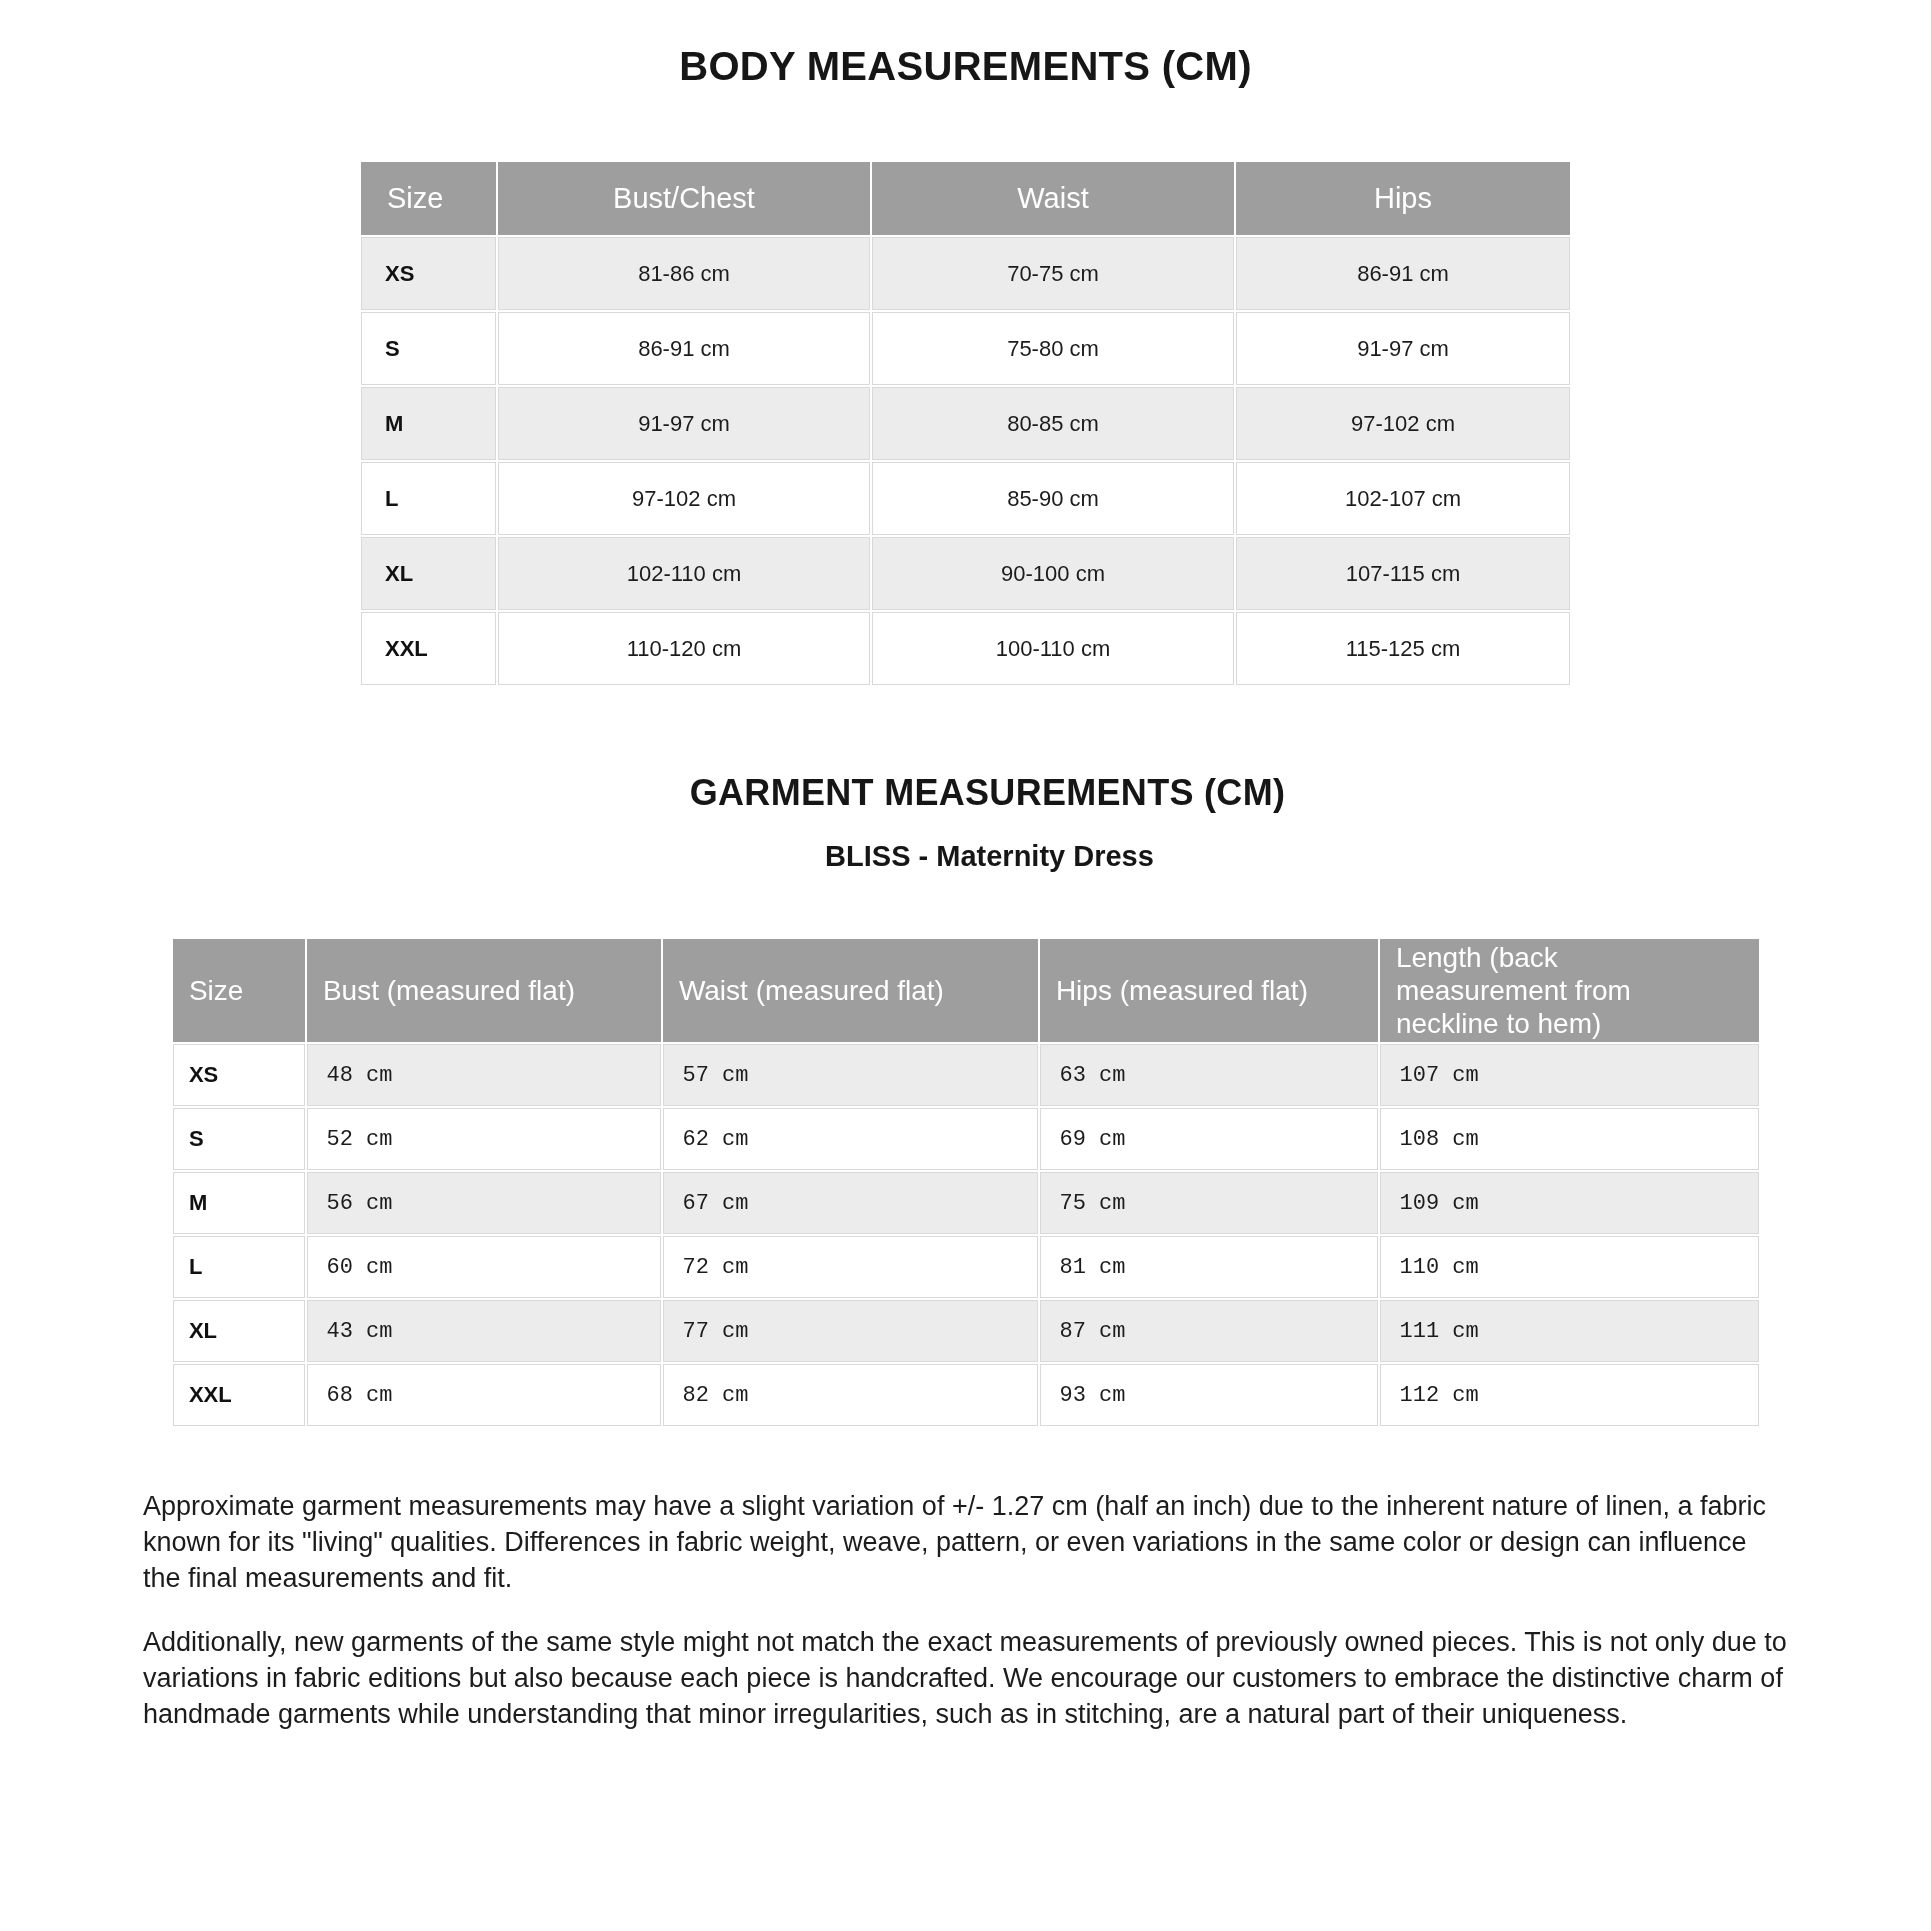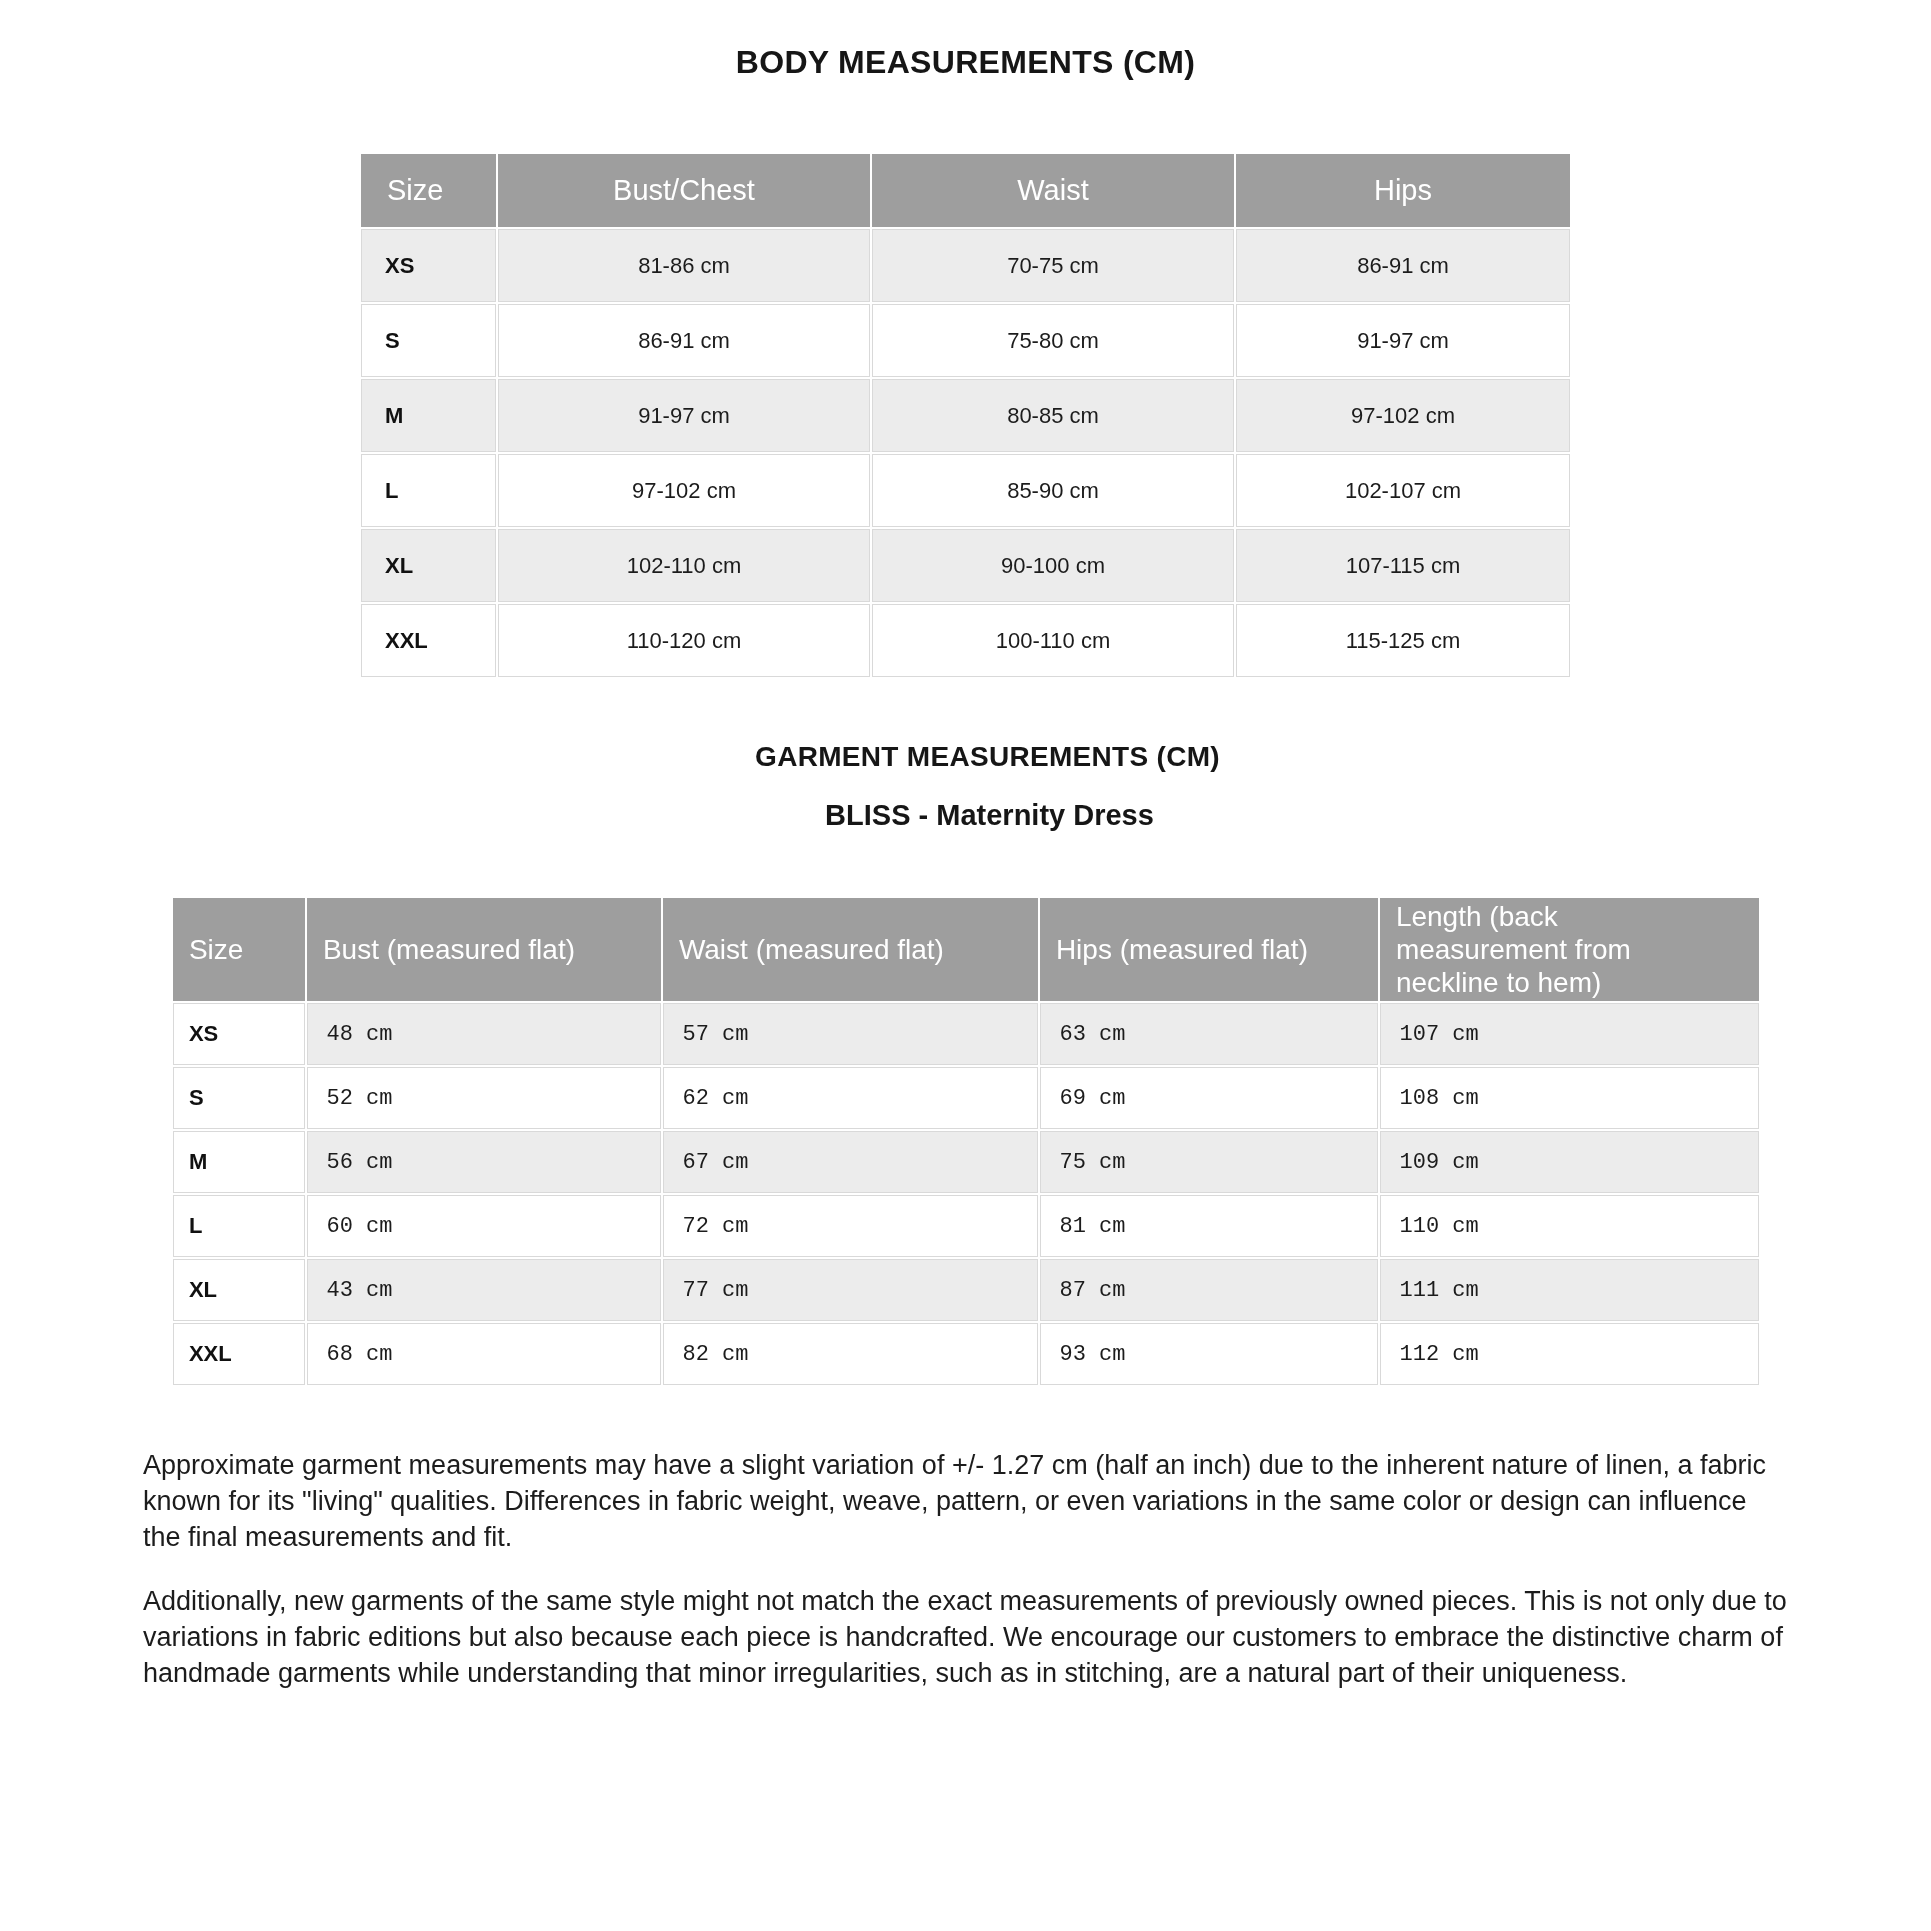--- a/index.html
+++ b/index.html
@@ -13,22 +13,22 @@
   *{box-sizing:border-box;}
   html,body{margin:0;padding:0;}
   body{
     width:1931px;height:1931px;background:#ffffff;
     font-family:"Liberation Sans", sans-serif;
     color:var(--text);
   }
   .page{width:1931px;height:1931px;overflow:hidden;}
 
   h1,h2,h3{margin:0;text-align:center;color:#161616;font-weight:700;}
-  .title-body{padding-top:44px;font-size:32px;letter-spacing:0.3px;}
-  .title-garment{margin-top:62px;font-size:28px;letter-spacing:0.3px;padding-left:44px;}
+  .title-body{padding-top:44px;font-size:40px;letter-spacing:0.3px;}
+  .title-garment{margin-top:85px;font-size:36px;letter-spacing:0.3px;padding-left:44px;}
   .subtitle-product{margin-top:26px;font-size:29px;padding-left:48px;}
 
   table{
     border-collapse:separate;
     border-spacing:2.9px;
     table-layout:fixed;
     margin:0 auto;
   }
   th{
     background:var(--header-bg);

